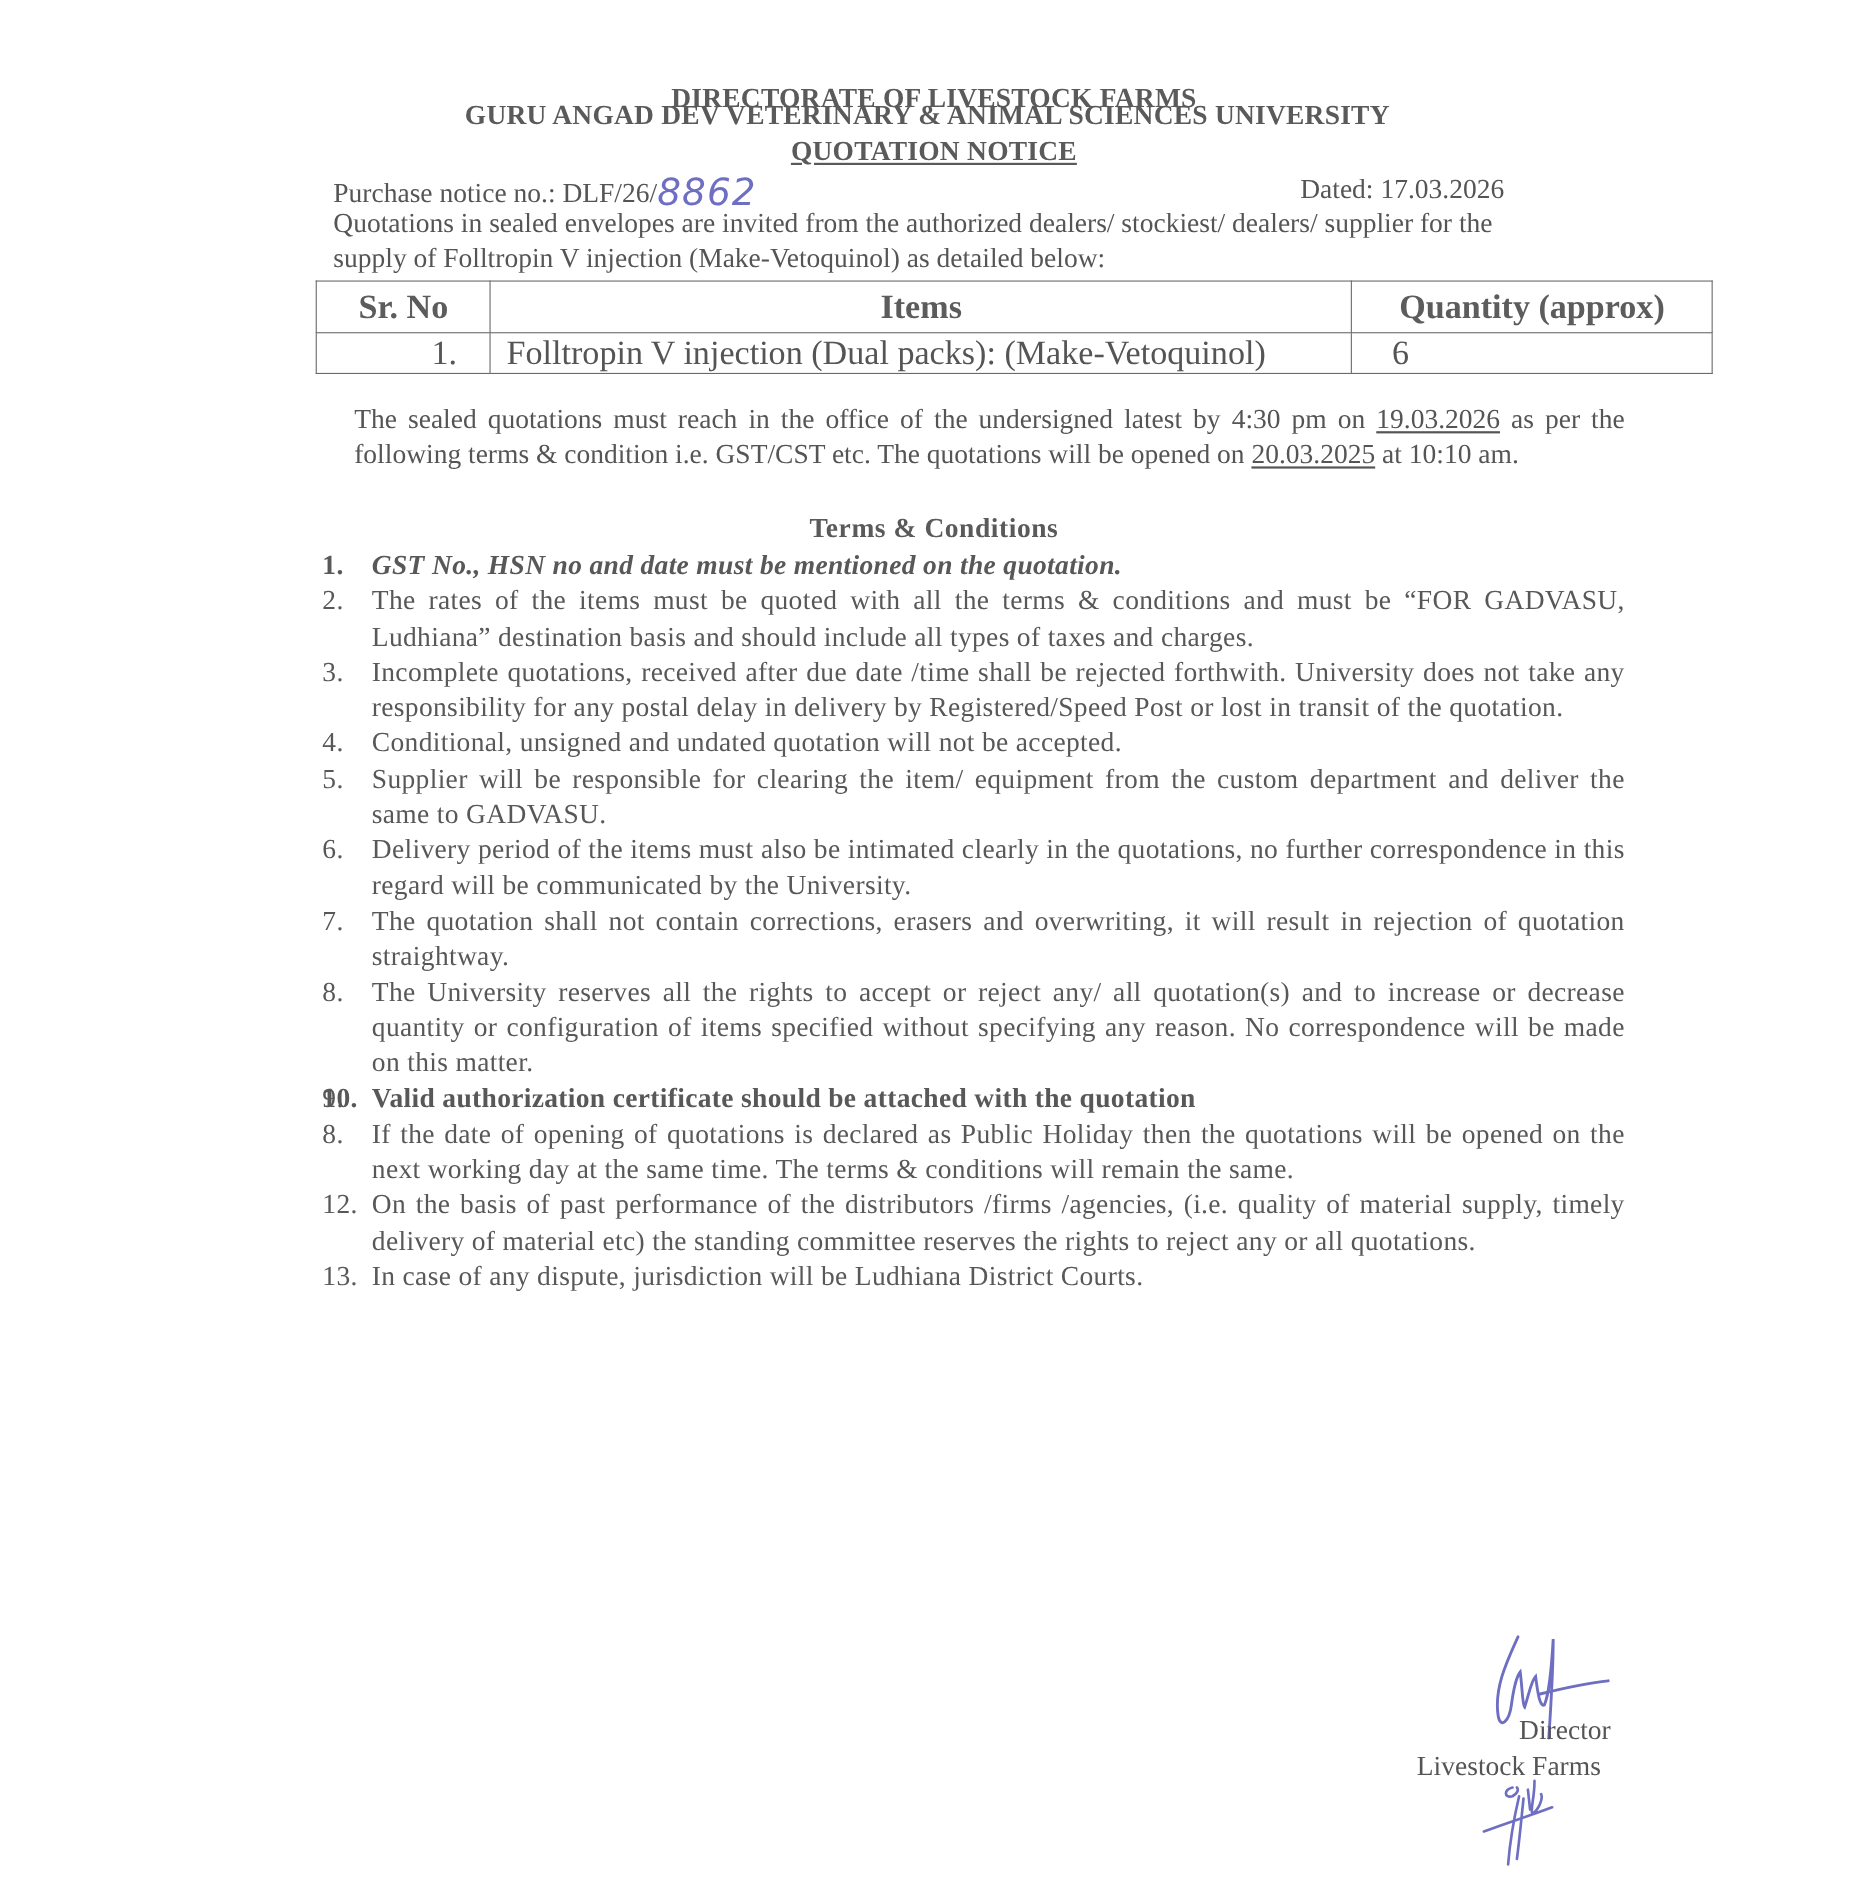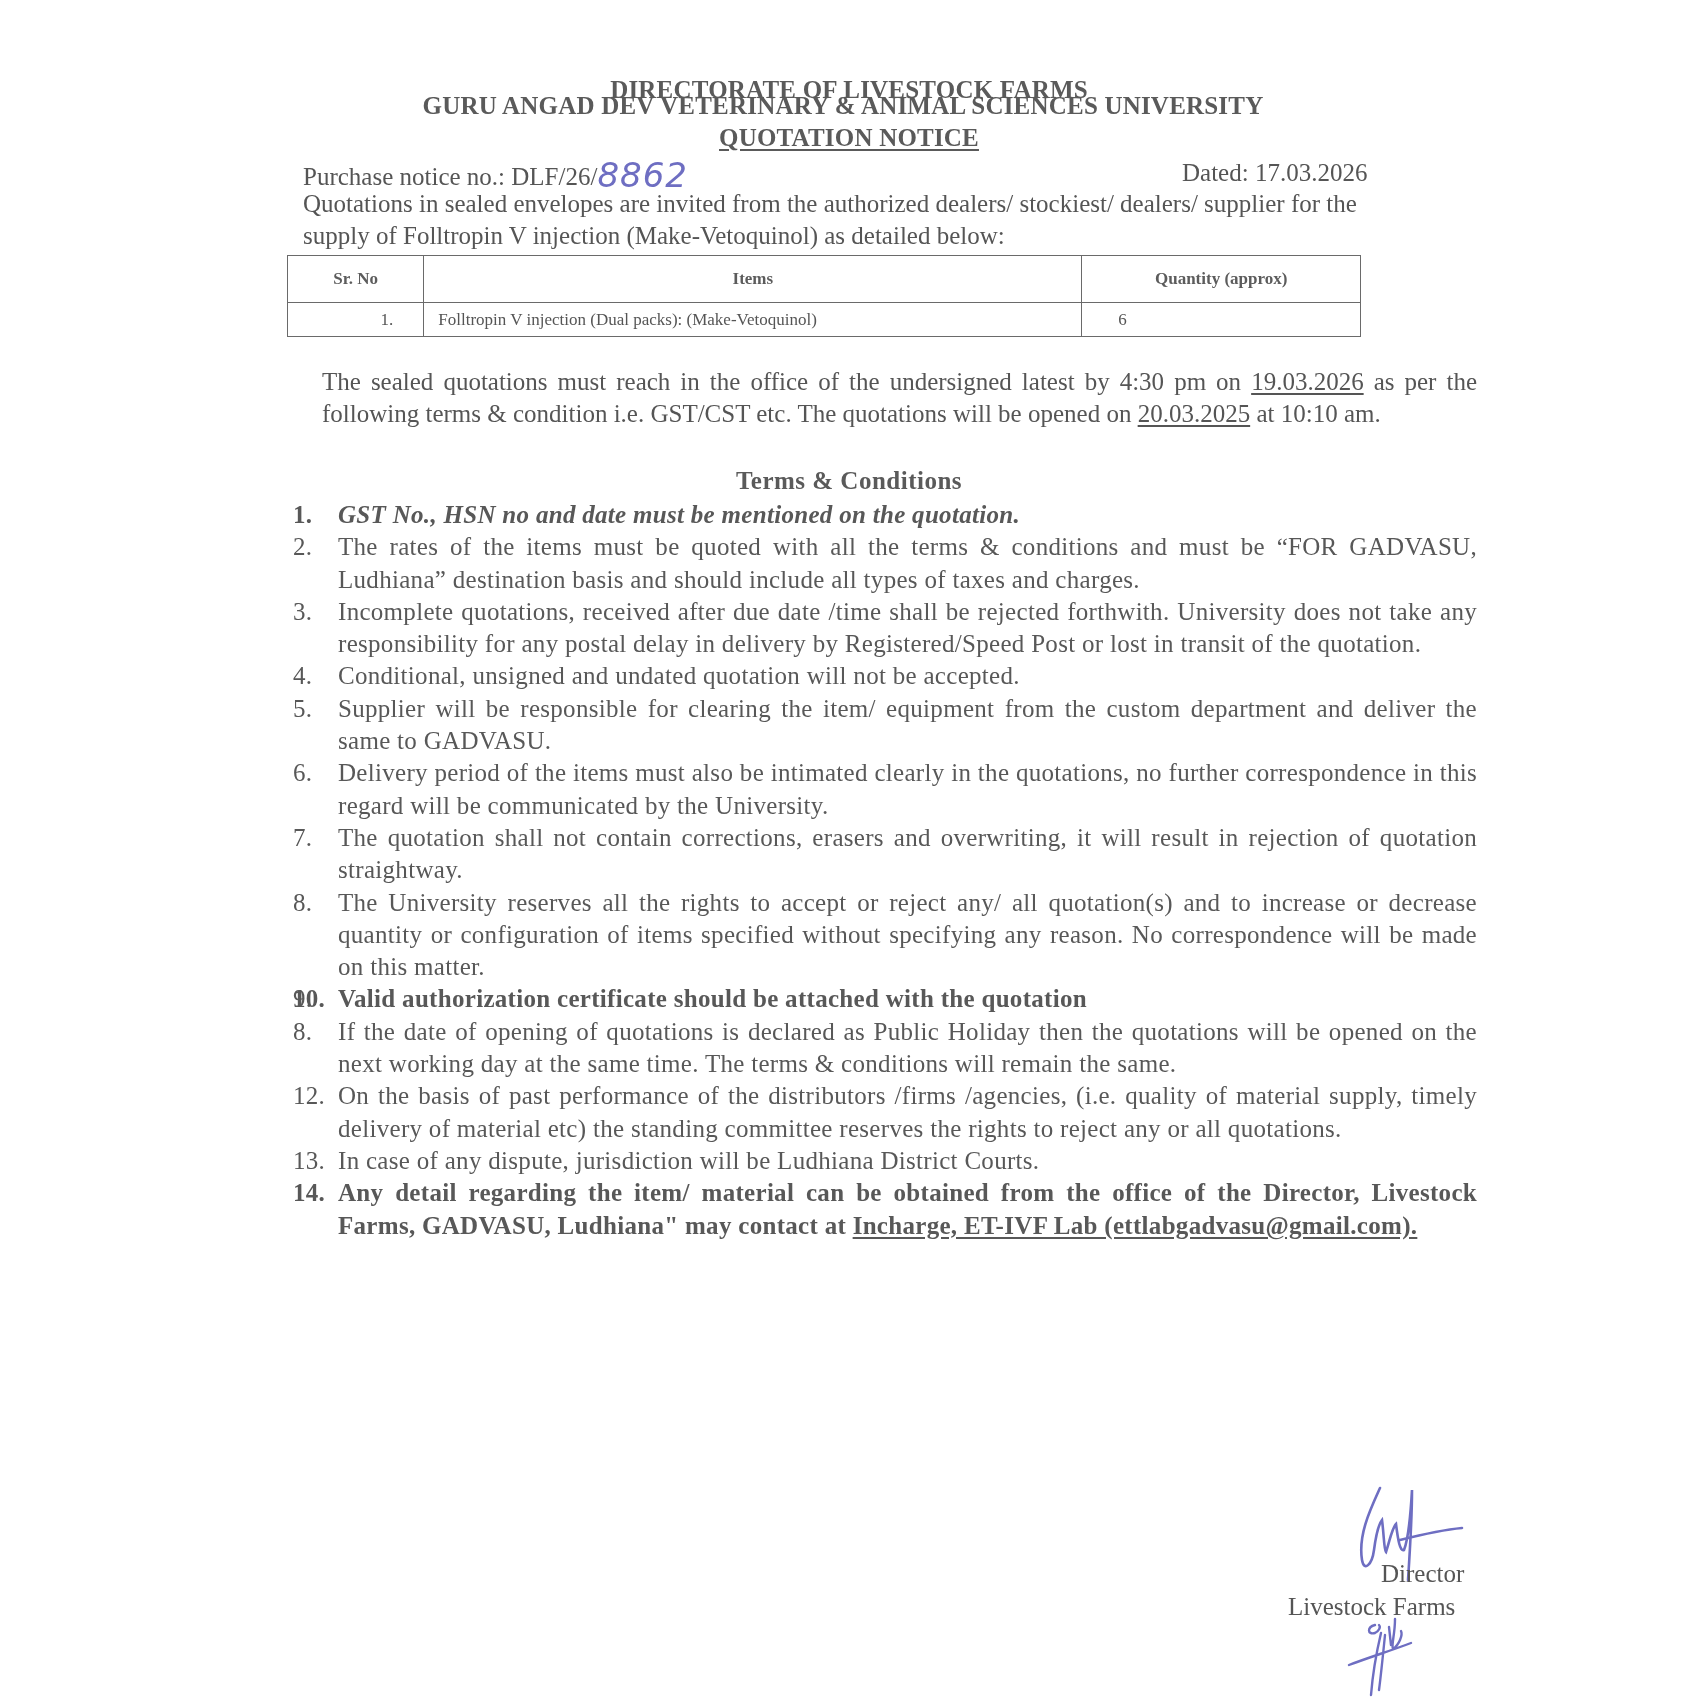--- a/index.html
+++ b/index.html
@@ -10,22 +10,22 @@
   .heading {
     position:absolute; left:0; width:1698px; text-align:center;
     font-weight:bold; font-size:25px; color:#5a5a5a; letter-spacing:0.2px;
   }
   .heading.h1 { top:76px; }
   .heading.h2 { top:92px; left:-6px; }
   .heading.h3 { top:124px; text-decoration:underline; text-underline-offset:3px; }
   .line { position:absolute; font-size:25px; white-space:nowrap; line-height:32px; color:#555; }
   .handwritten { color:#6e6ec2; font-family:"DejaVu Sans", sans-serif; font-style:italic; font-size:34px; letter-spacing:1px; position:relative; top:2px; }
   table.items {
-    position:absolute; left:287px; top:255px; width:1074px; border-collapse:collapse;
-    font-size:17px; color:#555;
+    position:absolute; left:287px; top:255px; width:1270px; border-collapse:collapse;
+    font-size:31px; color:#555;
   }
   table.items td, table.items th { border:1.5px solid #6a6a6a; padding:0; }
   table.items th { height:46px; font-weight:bold; color:#5c5c5c; }
   table.items td { height:33px; }
   .c1 { width:119px; text-align:center; }
   .c2 { width:726px; }
   .c3 { width:273px; }
   td.c1 { text-align:right; padding-right:30px !important; }
   td.c2 { padding-left:14px !important; }
   td.c3 { padding-left:36px !important; }
@@ -83,21 +83,20 @@
   <li><span class="num">4.</span><span>Conditional, unsigned and undated quotation will not be accepted.</span></li>
   <li><span class="num">5.</span><span>Supplier will be responsible for clearing the item/ equipment from the custom department and deliver the same to GADVASU.</span></li>
   <li><span class="num">6.</span><span>Delivery period of the items must also be intimated clearly in the quotations, no further correspondence in this regard will be communicated by the University.</span></li>
   <li><span class="num">7.</span><span>The quotation shall not contain corrections, erasers and overwriting, it will result in rejection of quotation straightway.</span></li>
   <li><span class="num">8.</span><span>The University reserves all the rights to accept or reject any/ all quotation(s) and to increase or decrease quantity or configuration of items specified without specifying any reason. No correspondence will be made on this matter.</span></li>
   <li><span class="num">9.</span></li>
   <li class="bold"><span class="num">10.</span><span>Valid authorization certificate should be attached with the quotation</span></li>
   <li><span class="num">8.</span><span>If the date of opening of quotations is declared as Public Holiday then the quotations will be opened on the next working day at the same time. The terms &amp; conditions will remain the same.</span></li>
   <li><span class="num">12.</span><span>On the basis of past performance of the distributors /firms /agencies, (i.e. quality of material supply, timely delivery of material etc) the standing committee reserves the rights to reject any or all quotations.</span></li>
   <li><span class="num">13.</span><span>In case of any dispute, jurisdiction will be Ludhiana District Courts.</span></li>
-  <li class="bold"><span class="num">14.</span><span>Any detail regarding the item/ material can be obtained from the office of the Director, Livestock Farms, GADVASU, Ludhiana" may contact at </span><span class="u">Incharge, ET-IVF Lab (ettlabgadvasu@gmail.com).</span></li>
 </ol>
 
 <svg class="sig" style="left:1350px; top:1480px;" width="120" height="110" viewBox="0 0 120 110">
   <path d="M30 8 C20 30, 8 55, 12 80 C14 92, 22 85, 24 70 C26 55, 28 45, 32 40 C34 55, 34 70, 36 72 C40 60, 42 48, 46 44 C48 60, 50 72, 54 70 C58 60, 60 45, 62 10 C62 40, 60 70, 58 100 M50 60 C70 55, 90 50, 112 48" fill="none" stroke="#6e6ec2" stroke-width="2.6" stroke-linecap="round"></path>
 </svg>
 <div class="sig-text" style="left:1381px; top:1560px;">Director</div>
 <div class="sig-text" style="left:1288px; top:1593px;">Livestock Farms</div>
 <svg class="sig" style="left:1345px; top:1615px;" width="80" height="85" viewBox="0 0 80 85">
   <path d="M30 10 C22 12, 22 20, 30 18 C34 16, 36 12, 34 10 M36 18 C32 35, 28 55, 26 80 M40 20 C38 40, 36 60, 34 75 M44 12 L46 30 M50 4 C50 20, 46 30, 48 34 C54 30, 58 20, 56 16 M4 50 C25 42, 45 36, 66 28" fill="none" stroke="#6e6ec2" stroke-width="2.4" stroke-linecap="round"></path>
 </svg>

